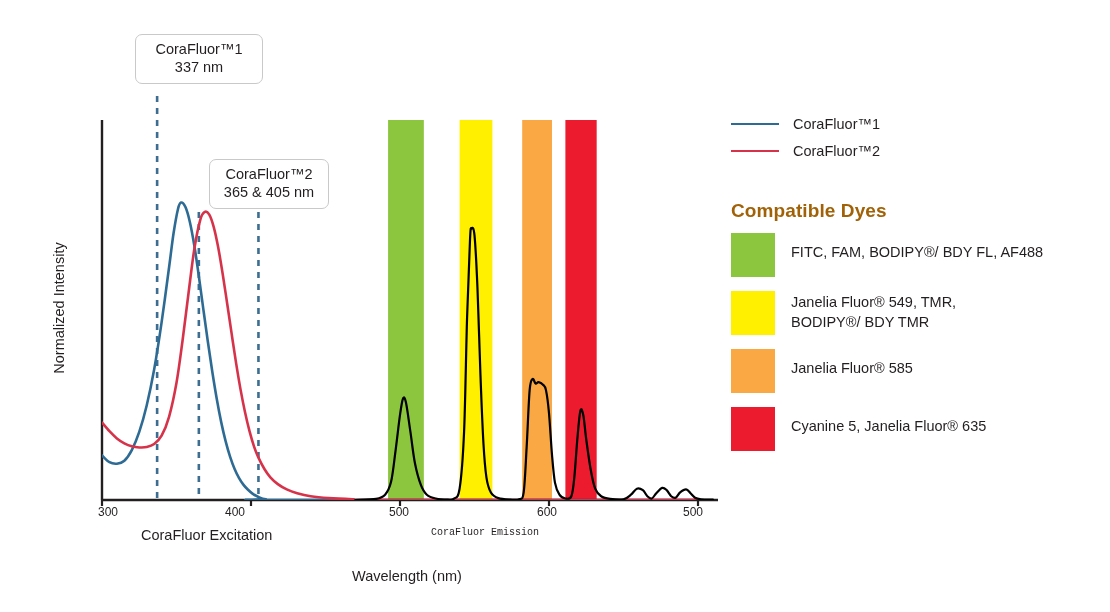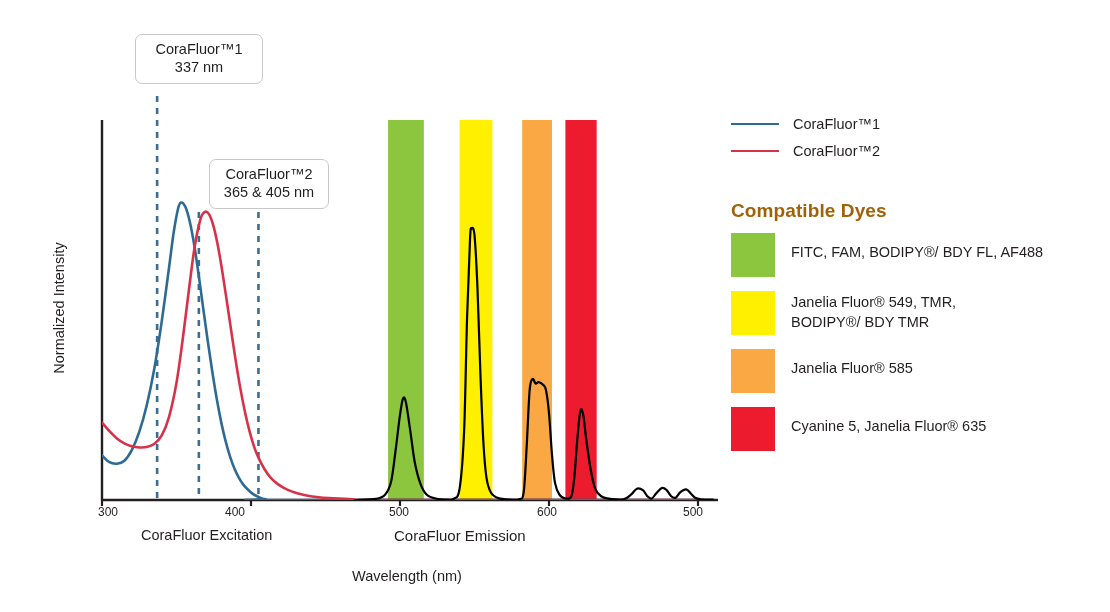--- a/index.html
+++ b/index.html
@@ -23,21 +23,21 @@
   #callout-cf2{left:209px;top:159px;width:120px;}
 
   .axis-text{position:absolute;font-size:12px;color:#231f20;white-space:nowrap;}
   #tick-300{left:98px;top:505px;}
   #tick-400{left:225px;top:505px;}
   #tick-500{left:389px;top:505px;}
   #tick-600{left:537px;top:505px;}
   #tick-700{left:683px;top:505px;}
 
   #label-exc{left:141px;top:527px;font-size:14.5px;}
-  #label-emi{left:394px;top:527px;font-size:15px;}
+  #label-emi{left:431px;top:527px;font-size:10px;font-family:Liberation Mono, monospace;}
   #label-wavelength{left:352px;top:568px;font-size:14.5px;}
   #label-yaxis{
     left:-21px;top:300px;width:160px;text-align:center;
     transform:rotate(-90deg);transform-origin:center center;font-size:14.5px;
   }
 
   
   #legend{position:absolute;left:731px;top:110px;width:360px;}
   .legend-row{display:flex;align-items:center;height:27px;}
   .legend-swatch{width:48px;height:0;border-top-width:2.6px;border-top-style:solid;margin-right:14px;flex:0 0 48px;}

